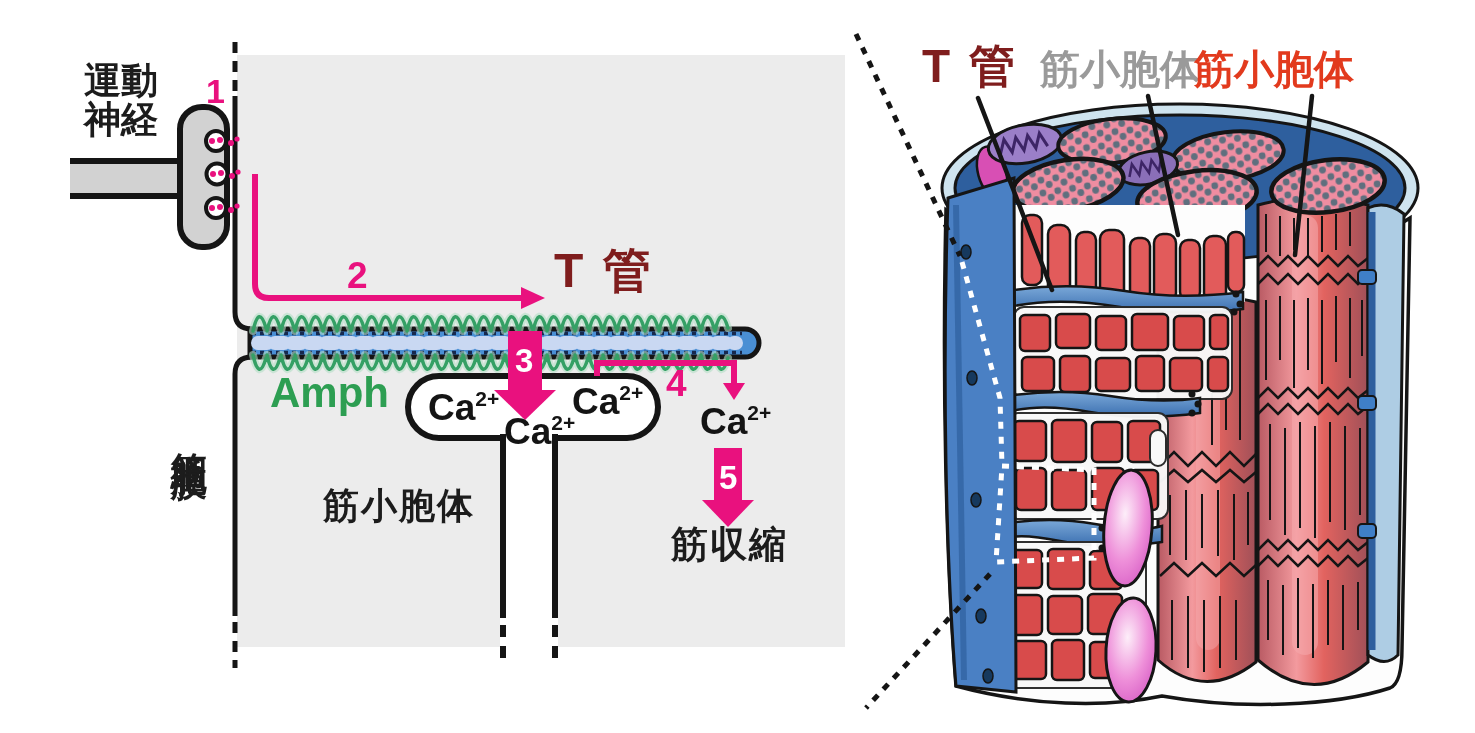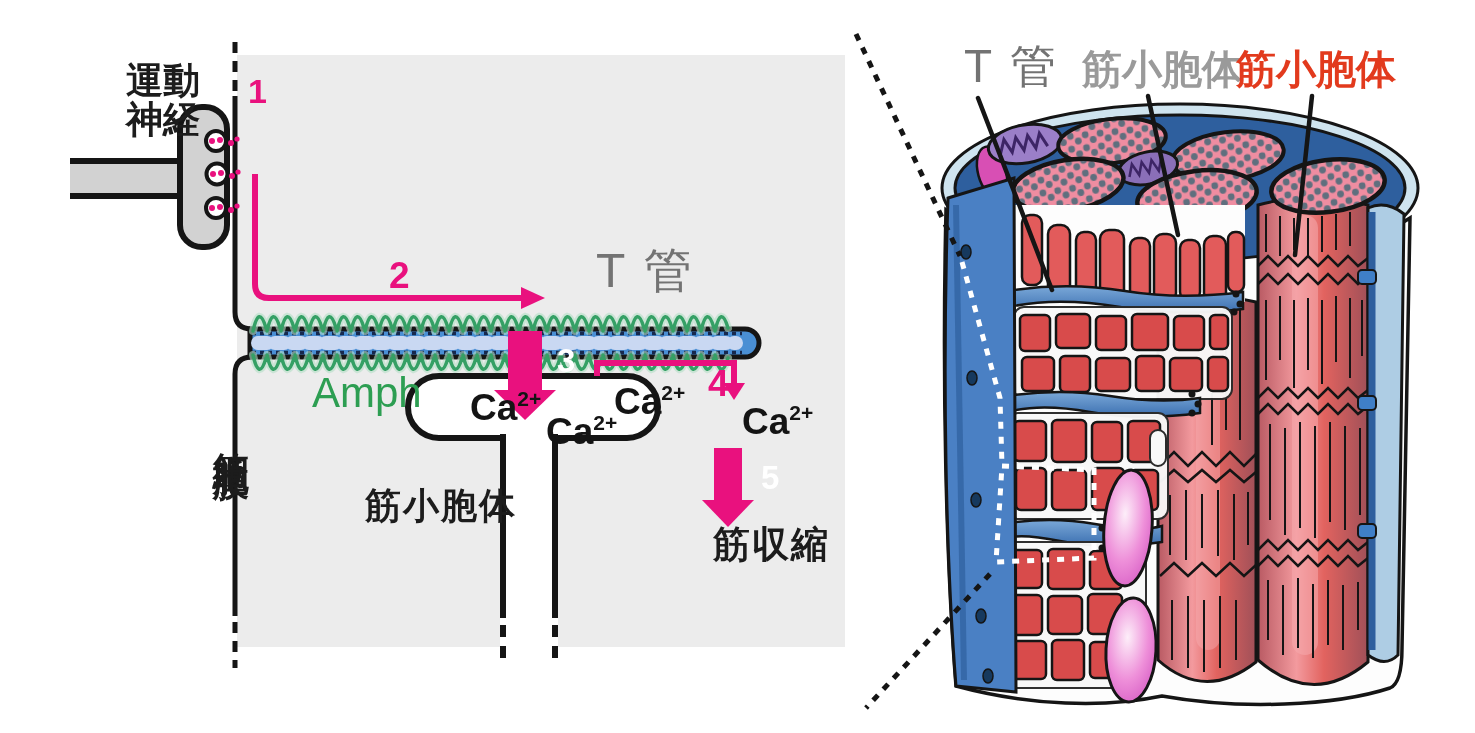--- a/index.html
+++ b/index.html
@@ -2,30 +2,30 @@
 <html><head>
 <meta charset="utf-8">
 <style>
   html,body{margin:0;padding:0;background:#fff;}
   .stage{
     position:relative;width:1475px;height:733px;background:#ffffff;overflow:hidden;
     font-family:"Liberation Sans","DejaVu Sans",sans-serif;
     -webkit-user-select:none;user-select:none;
   }
   .art{position:absolute;left:0;top:0;}
-  .lbl{position:absolute;white-space:nowrap;line-height:1.05;margin-left:42px;}
+  .lbl{position:absolute;white-space:nowrap;line-height:1.05;}
   .jp{color:#1c1c1c;font-weight:600;}
   .step{color:#e9117e;font-weight:700;font-size:37px;}
   .step-on-arrow{color:#ffffff;font-weight:700;font-size:33px;}
   .two-line{white-space:pre-line;text-align:left;}
   .vertical{writing-mode:vertical-rl;text-orientation:upright;letter-spacing:4px;}
   .ca{color:#141414;font-weight:700;font-size:37px;}
   .ca sup{font-size:21px;font-weight:700;vertical-align:14px;letter-spacing:0;}
-  .blue-big{color:#737373;font-weight:400;letter-spacing:3px;}
-  .green-big{color:#2d9e52;font-weight:400;font-size:42px;text-align:right;}
+  .blue-big{color:#7f1d1d;font-weight:700;letter-spacing:3px;}
+  .green-big{color:#2d9e52;font-weight:700;font-size:42px;text-align:right;}
 </style>
 </head>
 <body>
 
 <div class="stage">
 
 <svg class="art" width="1475" height="733" viewBox="0 0 1475 733">
   <defs>
     <pattern id="fdots" width="15" height="13" patternUnits="userSpaceOnUse">
       <rect width="15" height="13" fill="#ef8da1"></rect>

